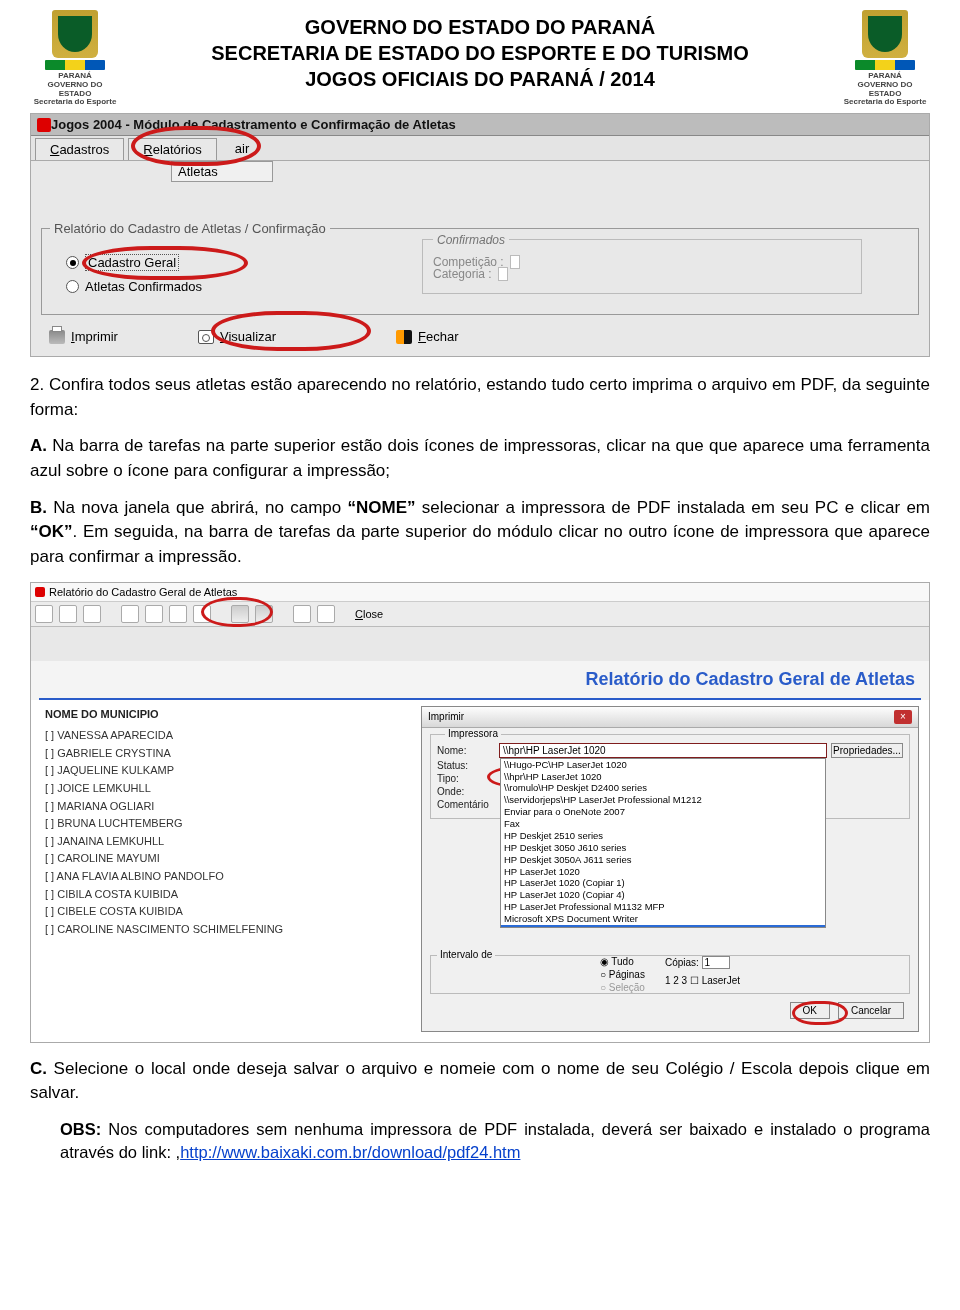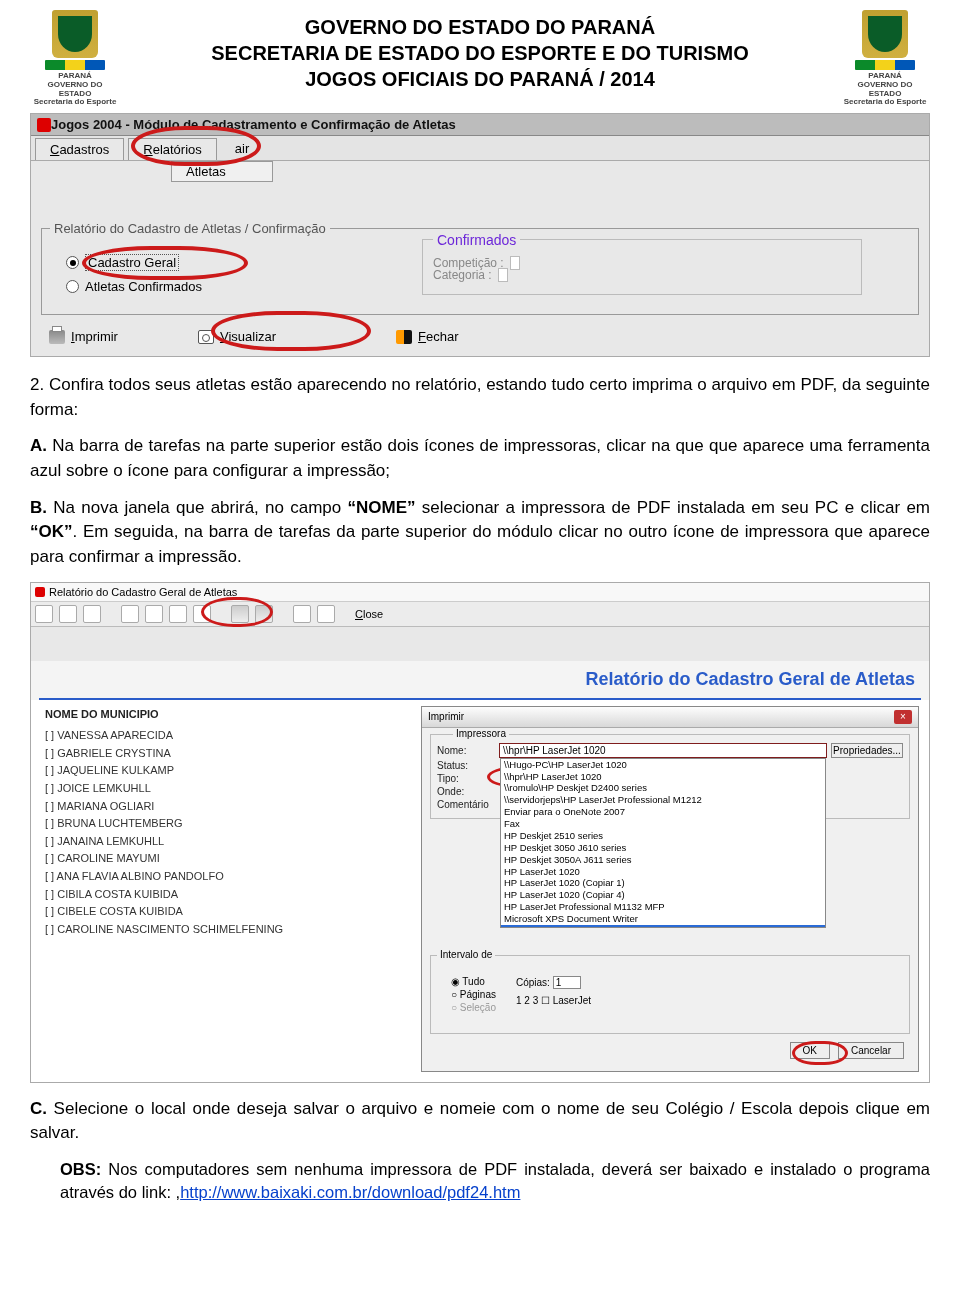--- a/index.html
+++ b/index.html
@@ -100,21 +100,21 @@
     border: 4px solid #cc1a1a;
     border-radius: 50%/60%;
     position: absolute;
     pointer-events: none;
   }
   .rc1 { left: 100px; top: -10px; width: 130px; height: 40px; }
   .dropdown-hint {
     margin-left: 140px;
     background: #f0f0f0;
     border: 1px solid #999;
-    padding: 2px 14px;
+    padding: 2px 6px;
     width: 102px;
     font-size: 13px;
   }
   .shot1 .panel-pad { height: 40px; background: #e8e8e8; }
   .groupbox {
     margin: 6px 10px;
     border: 1px solid #999;
     background: #e8e8e8;
     padding: 8px 10px 12px 10px;
     position: relative;
@@ -137,21 +137,21 @@
   .rc2 { left: 16px; top: -8px; width: 166px; height: 34px; }
   .confirmados-group {
     position: absolute;
     left: 380px;
     top: 10px;
     border: 1px solid #bbb;
     padding: 6px 10px 8px 10px;
     width: 440px;
     color: #888;
   }
-  .cg-title { position: relative; top: -14px; background: #e8e8e8; padding: 0 4px; font-size: 14px; color:#6d28d9;}
+  .cg-title { position: relative; top: -14px; background: #e8e8e8; padding: 0 4px; font-size: 12px; color:#737373;font-style:italic;}
   .cg-row { display:flex; gap:6px; align-items:center; margin: -6px 0 4px 0; font-size: 12px;}
   .cg-input { flex:0 0 10px; height:14px; border:1px solid #bbb; background:#fff;}
   .btnbar {
     display: flex; gap: 40px;
     padding: 8px 18px 12px 18px;
     align-items: center;
     position: relative;
   }
   .winbtn { display:flex; gap:6px; align-items:center; font-size:13px; }
   .winbtn u { text-decoration: underline; }
@@ -210,38 +210,38 @@
   }
   .pd-title {
     background: linear-gradient(#fdfdfd,#d8d8d8);
     padding: 3px 6px;
     border-bottom:1px solid #aaa;
     display:flex; justify-content:space-between; align-items:center;
   }
   .pd-x { width:18px;height:14px;background:#c13030;color:#fff;display:flex;align-items:center;justify-content:center;font-size:10px;border-radius:2px;}
   .pd-body { padding:6px 8px 8px 8px; }
   .pd-group { border:1px solid #bbb; padding:6px; margin-bottom:6px; position:relative;}
-  .pd-gtitle { position:absolute; top:-7px; left:22px; background:#f0f0f0; padding:0 3px; font-size:10px;text-align:center;}
+  .pd-gtitle { position:absolute; top:-7px; left:14px; background:#f0f0f0; padding:0 3px; font-size:10px;text-align:center;}
   .pd-row { display:flex; gap:4px; align-items:center; margin:2px 0; }
   .pd-row .lbl { flex:0 0 58px; color:#222; }
   .pd-select {
     flex:1; background:#fff; border:1px solid #7f1d1d; padding:1px 3px; position:relative;
   }
   .pd-props {
     flex:0 0 72px; border:1px solid #888; background:#eee; text-align:center; padding:1px 0;
   }
   .pd-droplist {
     position:absolute; top:14px; left:0; right:0;
     background:#fff; border:1px solid #888; z-index:5;
     max-height: 170px; overflow:hidden;
   }
   .pd-droplist div { padding:0 3px; font-size:9.5px; line-height:1.25; }
   .pd-droplist .sel { background:#2a6bd6; color:#fff; }
   .rc5 { position:absolute; left: 56px; bottom: 30px; width: 76px; height: 22px; border:3px solid #cc1a1a; border-radius:50%/60%; pointer-events:none;}
-  .pd-group2 { border:1px solid #bbb; padding:20px; margin-bottom:6px; position:relative; margin-top: 136px; display:flex; gap:20px;}
+  .pd-group2 { border:1px solid #bbb; padding:0; margin-bottom:6px; position:relative; margin-top: 136px; display:flex; gap:20px;justify-content:center;}
   .pd-gtitle2 { position:absolute; top:-7px; left:6px; background:#f0f0f0; padding:0 3px; font-size:10px;}
   .pd-radio { display:flex; flex-direction:column; gap:2px; }
   .pd-btns { display:flex; gap:8px; justify-content:flex-end; padding:2px 6px 4px 0;}
   .pd-btn { border:1px solid #888; background:#eee; padding:2px 12px; }
   .rc6 { position:absolute; right:62px; bottom:-2px; width:56px;height:24px; border:3px solid #cc1a1a; border-radius:50%/60%; pointer-events:none;}
   .copies-col { font-size:10px; }
   .copies-col .spin { border:1px solid #888; background:#fff; width:28px; padding:0 2px; display:inline-block;}
 
   .link { color:#0641cc; text-decoration: underline; }
   .footer-obs { margin-top: 10px; font-size:16.5px; line-height:1.4; text-align: justify;}

